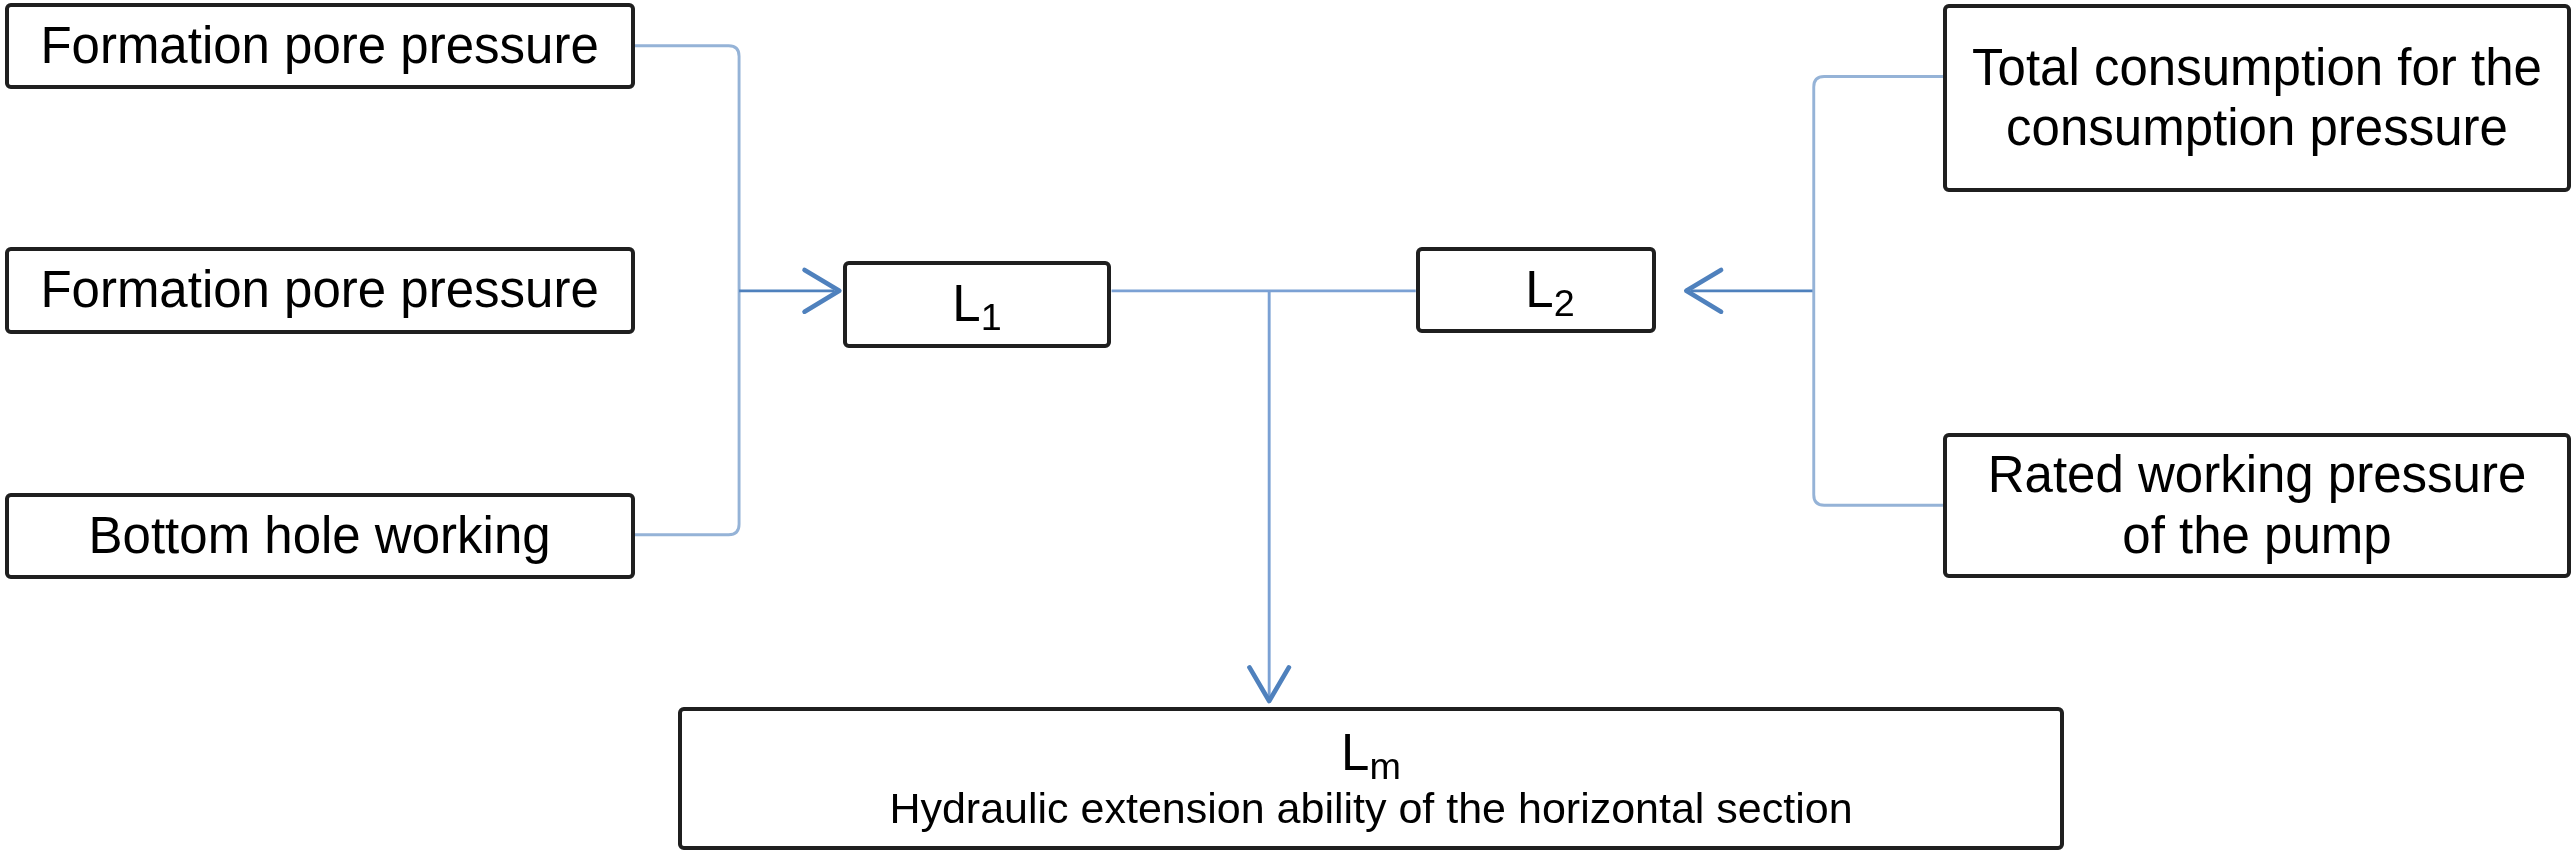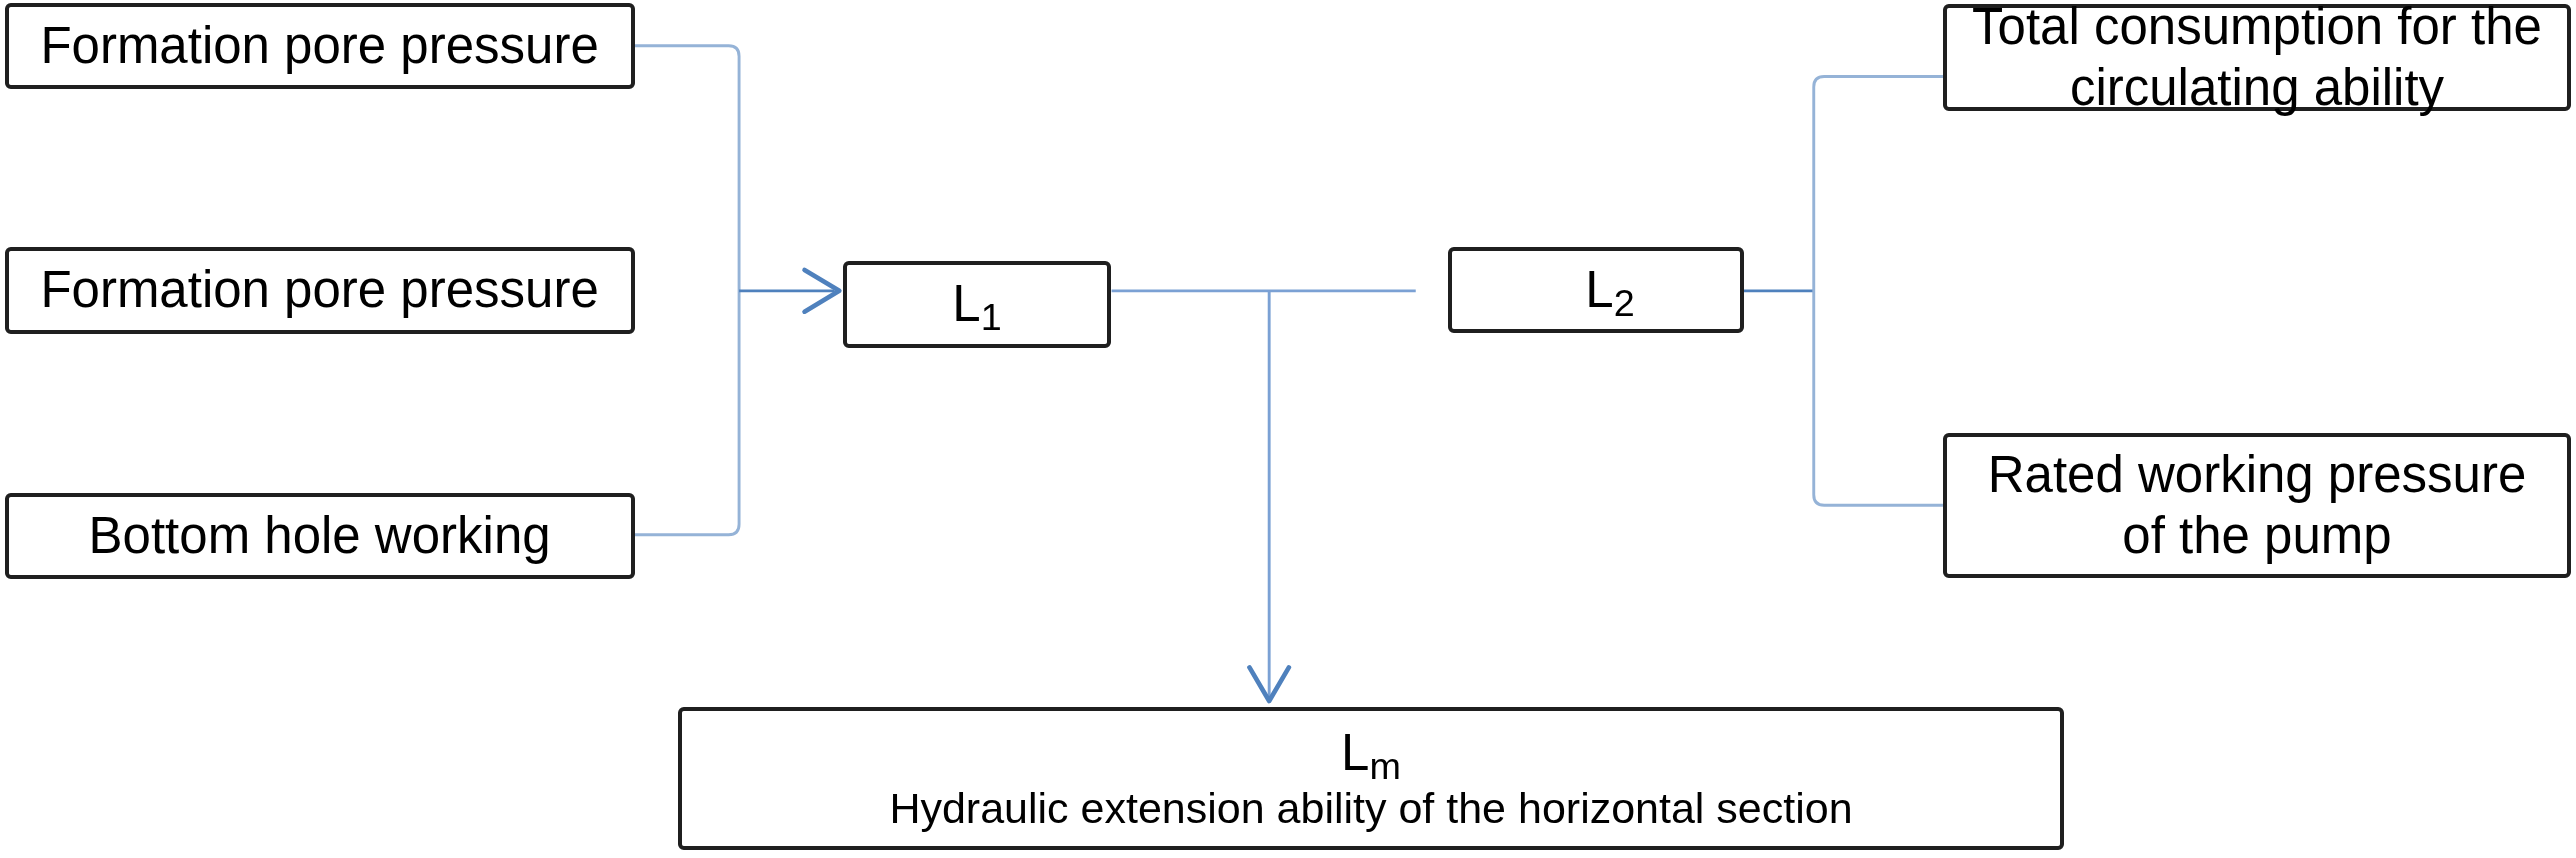--- a/index.html
+++ b/index.html
@@ -83,27 +83,27 @@
   </div>
 
   <div class="box" style="left:4.6px;top:493px;width:630px;height:86px;">
     <span>Bottom hole working</span>
   </div>
 
   <div class="box" style="left:843px;top:261px;width:268px;height:87px;">
     <span><span>L</span><sub class="subscript">1</sub></span>
   </div>
 
-  <div class="box" style="left:1448px;top:247px;width:296px;height:86px;padding-left:28px;">
+  <div class="box" style="left:1416px;top:247px;width:240px;height:86px;padding-left:28px;">
     <span><span>L</span><sub class="subscript">2</sub></span>
   </div>
 
-  <div class="box" style="left:1943px;top:4px;width:628px;height:107px;">
+  <div class="box" style="left:1943px;top:4px;width:628px;height:188px;">
     <div>Total consumption for the</div>
-    <div>circulating ability</div>
+    <div>consumption pressure</div>
   </div>
 
   <div class="box" style="left:1943px;top:433px;width:628px;height:145px;">
     <div>Rated working pressure</div>
     <div>of the pump</div>
   </div>
 
   <div class="box" style="left:678px;top:707px;width:1386px;height:143px;">
     <div><span>L</span><sub class="subscript">m</sub></div>
     <div class="small-line">Hydraulic extension ability of the horizontal section</div>

